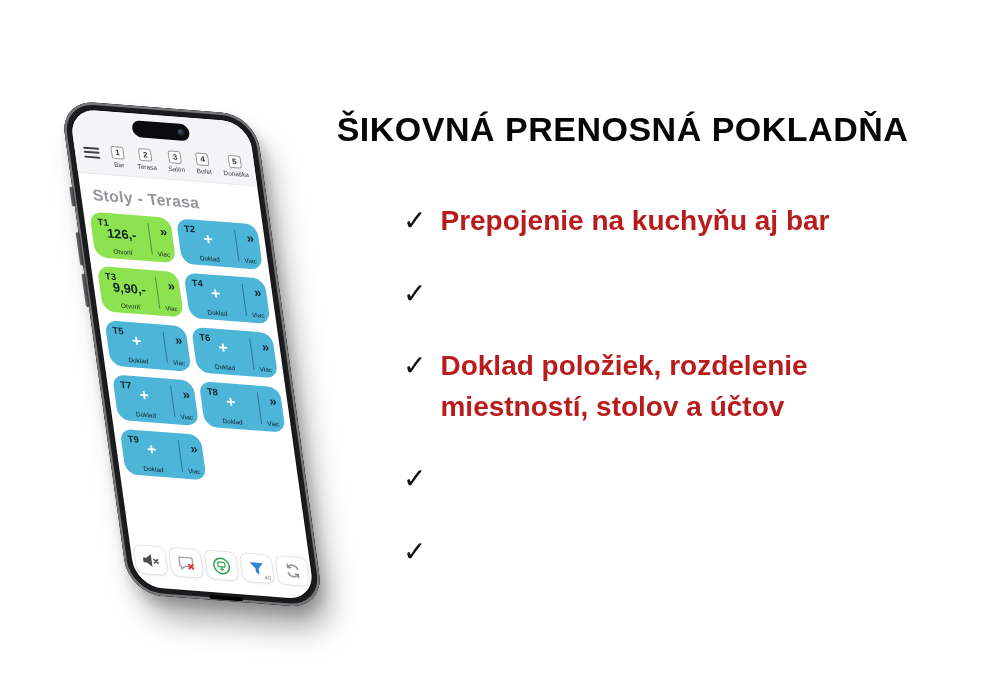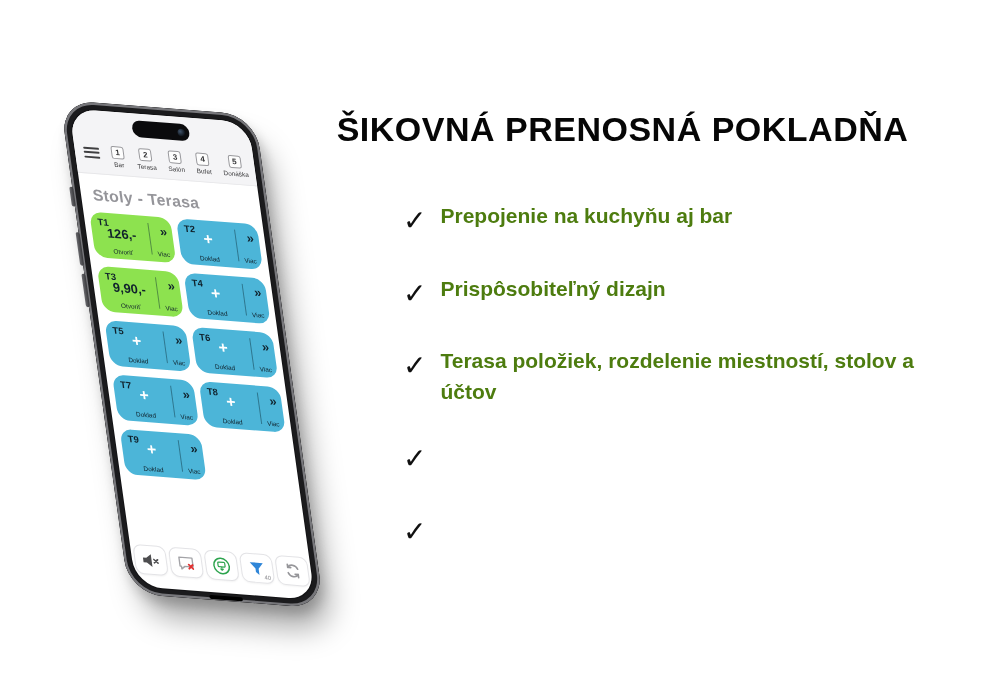--- a/index.html
+++ b/index.html
@@ -98,21 +98,21 @@
 
   
   .rp{position:absolute;left:295px;top:110px;width:655px;}
   .rp-title{
     font-size:34px;font-weight:bold;color:#060606;text-align:center;
     letter-spacing:.5px;white-space:nowrap;margin:0 0 52px 0;
   }
   .features{list-style:none;margin:0;padding:0 0 0 108px;}
   .features li{display:flex;align-items:flex-start;gap:14px;margin-bottom:32px;}
   .check{font-size:28px;color:#101010;line-height:1.45;flex:0 0 auto;}
-  .ftext{font-size:21px;font-weight:bold;color:#4d7c0f;line-height:1.45;max-width:520px;}
+  .ftext{font-size:28px;font-weight:bold;color:#b91c1c;line-height:1.45;max-width:520px;}
 </style>
 </head>
 <body>
 
 <div class="phone">
   <div class="frame"></div>
   <div class="side-btn mute"></div>
   <div class="side-btn vol-up"></div>
   <div class="side-btn vol-down"></div>
 
@@ -296,25 +296,24 @@
 
 <div class="rp">
   <h1 class="rp-title">ŠIKOVNÁ PRENOSNÁ POKLADŇA</h1>
   <ul class="features">
     <li>
       <span class="check">✓</span>
       <span class="ftext">Prepojenie na kuchyňu aj bar</span>
     </li>
     <li>
       <span class="check">✓</span>
-      <span class="ftext">Prispôsobiteľný dizajn</span>
-    </li>
-    <li>
-      <span class="check">✓</span>
-      <span class="ftext">Terasa položiek, rozdelenie miestností, stolov a účtov</span>
+    </li>
+    <li>
+      <span class="check">✓</span>
+      <span class="ftext">Doklad položiek, rozdelenie miestností, stolov a účtov</span>
     </li>
     <li>
       <span class="check">✓</span>
     </li>
     <li>
       <span class="check">✓</span>
     </li>
   </ul>
 </div>
 

